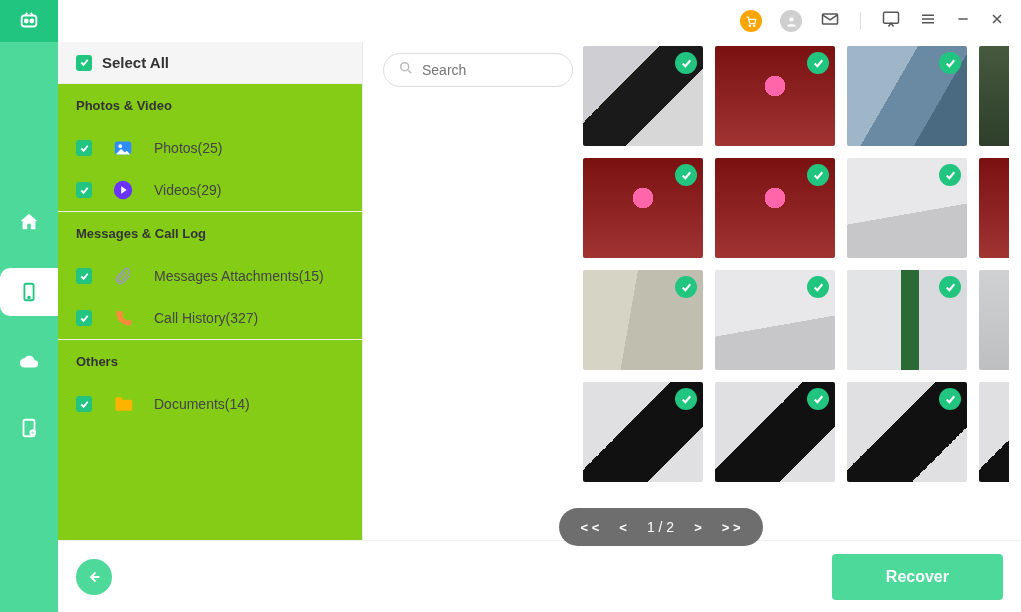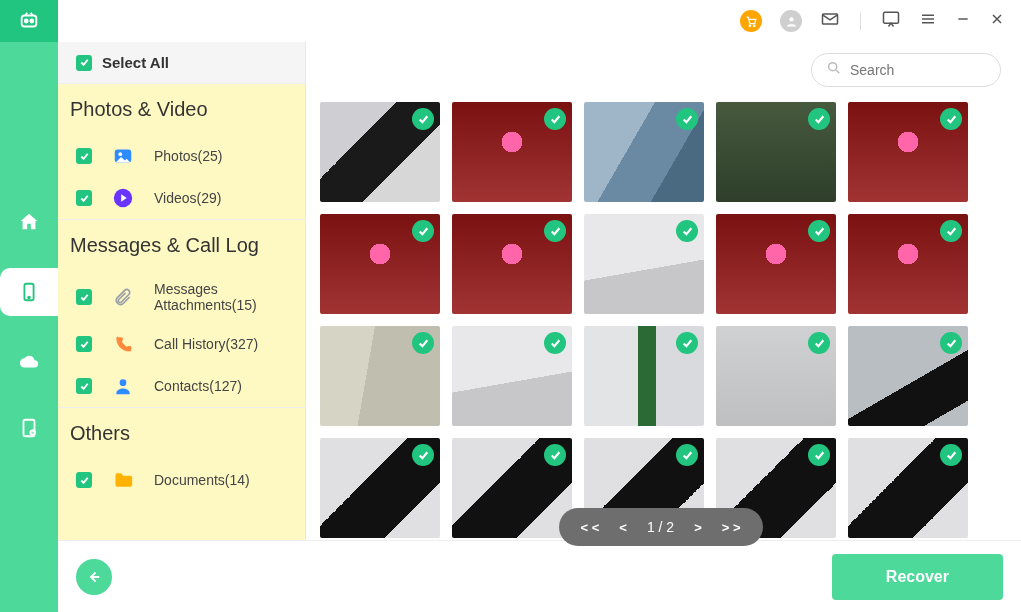--- a/index.html
+++ b/index.html
@@ -12,30 +12,30 @@
 
 .left-rail { width: 58px; background: #4cd99a; display: flex; flex-direction: column; align-items: center; padding-top: 0; gap: 34px; }
 .left-rail-items { display: flex; flex-direction: column; align-items: center; gap: 26px; width: 100%; padding-top: 160px; }
 .rail-btn { width: 40px; height: 40px; display: flex; align-items: center; justify-content: center; cursor: pointer; border-radius: 6px; }
 .rail-btn.active { background: #fff; width: 58px; border-top-left-radius: 10px; border-bottom-left-radius: 10px; border-top-right-radius: 0; border-bottom-right-radius: 0; height: 48px; position: relative; }
 
 .content-wrap { flex: 1; display: flex; flex-direction: column; min-width: 0; }
 
 .upper { flex: 1; display: flex; min-height: 0; }
 
-.sidebar { width: 248px; border-right: 1px solid #e8e8e8; overflow-y: auto; background: #fef9c3; }
+.sidebar { width: 305px; border-right: 1px solid #e8e8e8; overflow-y: auto; background: #84cc16; }
 .sb-section-header { padding: 12px 18px; font-weight: 700; font-size: 15px; color: #333; background: #f5f5f5; display: flex; align-items: center; gap: 10px; }
-.sb-header-plain { padding: 14px 12px; font-weight: 400; font-size: 20px; color: #333; }
+.sb-header-plain { padding: 14px 18px; font-weight: 700; font-size: 13px; color: #333; }
 .sb-item { display: flex; align-items: center; gap: 20px; padding: 10px 18px; cursor: pointer; font-size: 14px; color: #444; }
 .sb-item .chk { flex-shrink: 0; }
 .sb-item .ic { width: 22px; height: 22px; display: flex; align-items: center; justify-content: center; flex-shrink: 0; }
 
 .chk-box { width: 16px; height: 16px; border-radius: 3px; background: #21c57f; display: inline-flex; align-items: center; justify-content: center; color: #fff; }
 
-.gallery-panel { flex: 1; display: flex; flex-direction: column; min-width: 0; padding: 0 12px; }
+.gallery-panel { flex: 1; display: flex; flex-direction: row; min-width: 0; padding: 0 12px; }
 .gallery-top { height: 56px; display: flex; align-items: center; justify-content: flex-end; padding: 0 8px; }
 .search-box { display: flex; align-items: center; gap: 8px; border: 1px solid #ddd; border-radius: 20px; padding: 6px 14px; width: 190px; color: #aaa; }
 .search-box input { border: none; outline: none; width: 100%; font-size: 14px; color: #666; background: transparent; }
 
 .grid { flex: 1; overflow-y: auto; display: grid; grid-template-columns: repeat(5, 120px); gap: 12px; justify-content: start; align-content: start; padding: 4px 2px; position: relative; }
 .thumb { width: 120px; height: 100px; background: #888; position: relative; border-radius: 2px; overflow: hidden; }
 .thumb .badge { position: absolute; top: 6px; right: 6px; width: 22px; height: 22px; border-radius: 50%; background: #21c57f; display: flex; align-items: center; justify-content: center; }
 .thumb-content { width: 100%; height: 100%; }
 
 .pager { position: absolute; bottom: 66px; left: 50%; transform: translateX(48px); background: #6e6e6e; border-radius: 22px; height: 38px; display: flex; align-items: center; gap: 20px; padding: 0 22px; color: #fff; font-size: 14px; z-index: 10; }
@@ -214,34 +214,20 @@
                   <path d="M5 12l5 5 9-11"></path>
                 </svg>
               </span>
               <span class="ic">
                 <svg width="20" height="20" viewBox="0 0 24 24" fill="#ff8a3c">
                   <path d="M6 3c-1 0-2 1-2 2 0 9 7 16 16 16 1 0 2-1 2-2v-3c0-1-1-2-2-2l-3 1c-1 0-1 0-2-1l-3-3c-1-1-1-1-1-2l1-3c0-1-1-2-2-2H6z"></path>
                 </svg>
               </span>
               <span>Call History(327)</span>
             </div>
-            <div class="sb-item">
-              <span class="chk chk-box">
-                <svg width="11" height="11" viewBox="0 0 24 24" fill="none" stroke="#fff" stroke-width="4">
-                  <path d="M5 12l5 5 9-11"></path>
-                </svg>
-              </span>
-              <span class="ic">
-                <svg width="20" height="20" viewBox="0 0 24 24" fill="#2f8cff">
-                  <circle cx="12" cy="8" r="4"></circle>
-                  <path d="M4 21c0-4 4-6 8-6s8 2 8 6v1H4z"></path>
-                </svg>
-              </span>
-              <span>Contacts(127)</span>
-            </div>
             <div class="sb-header-plain" style="border-top: 1px solid rgb(238, 238, 238);">Others</div>
             <div class="sb-item">
               <span class="chk chk-box">
                 <svg width="11" height="11" viewBox="0 0 24 24" fill="none" stroke="#fff" stroke-width="4">
                   <path d="M5 12l5 5 9-11"></path>
                 </svg>
               </span>
               <span class="ic">
                 <svg width="20" height="20" viewBox="0 0 24 24" fill="#ffb300">
                   <path d="M3 6a2 2 0 012-2h5l2 3h9a2 2 0 012 2v9a2 2 0 01-2 2H5a2 2 0 01-2-2V6z"></path>

